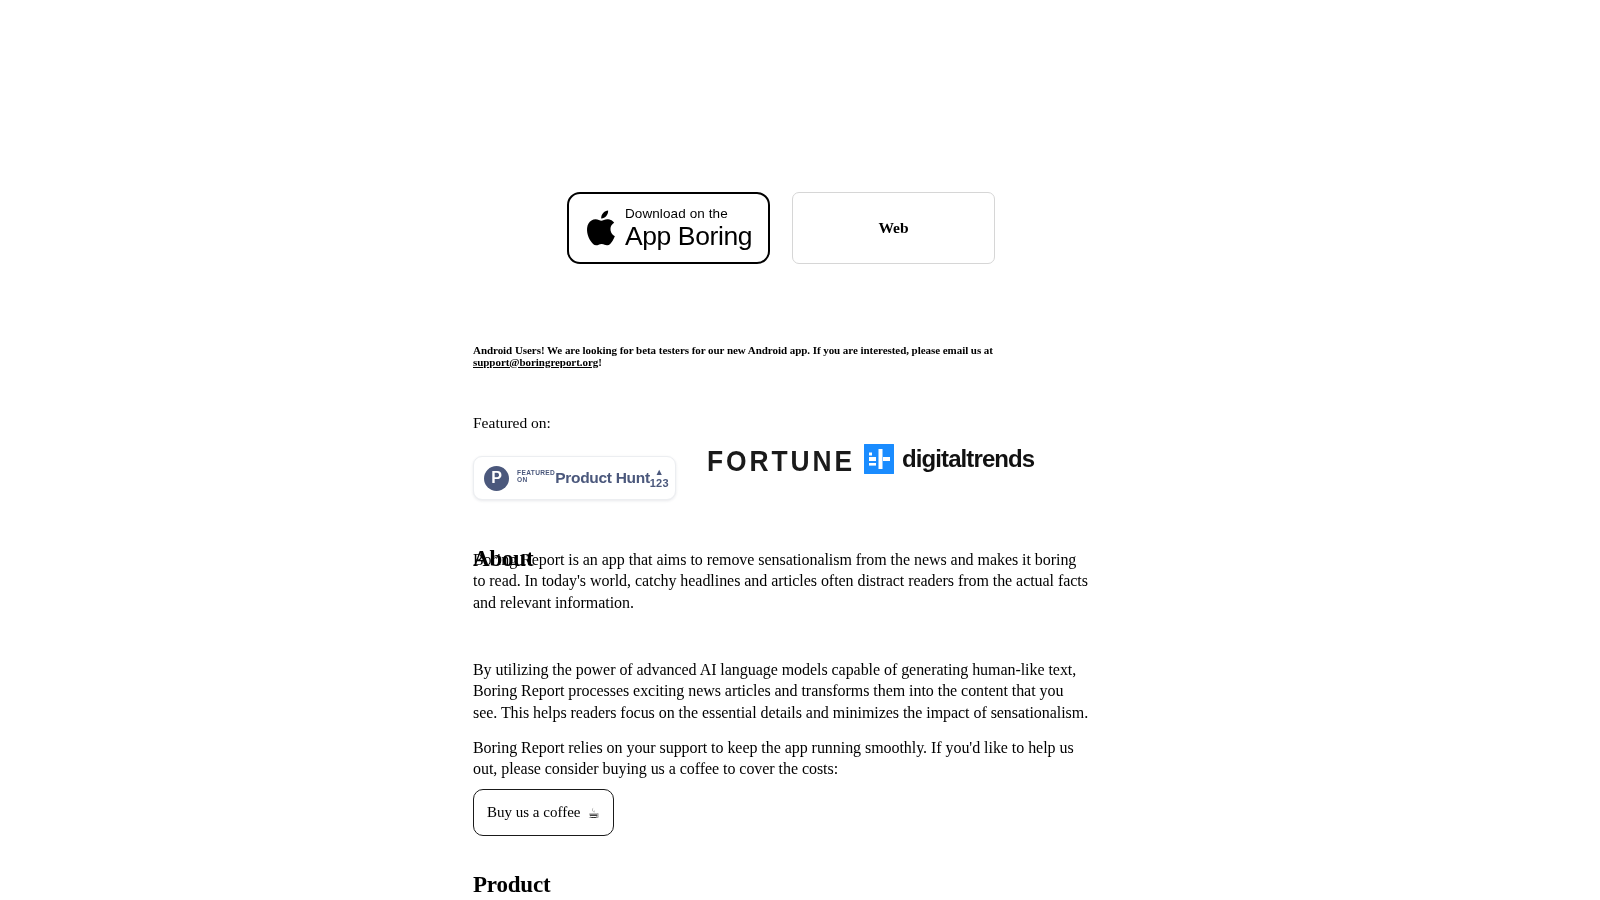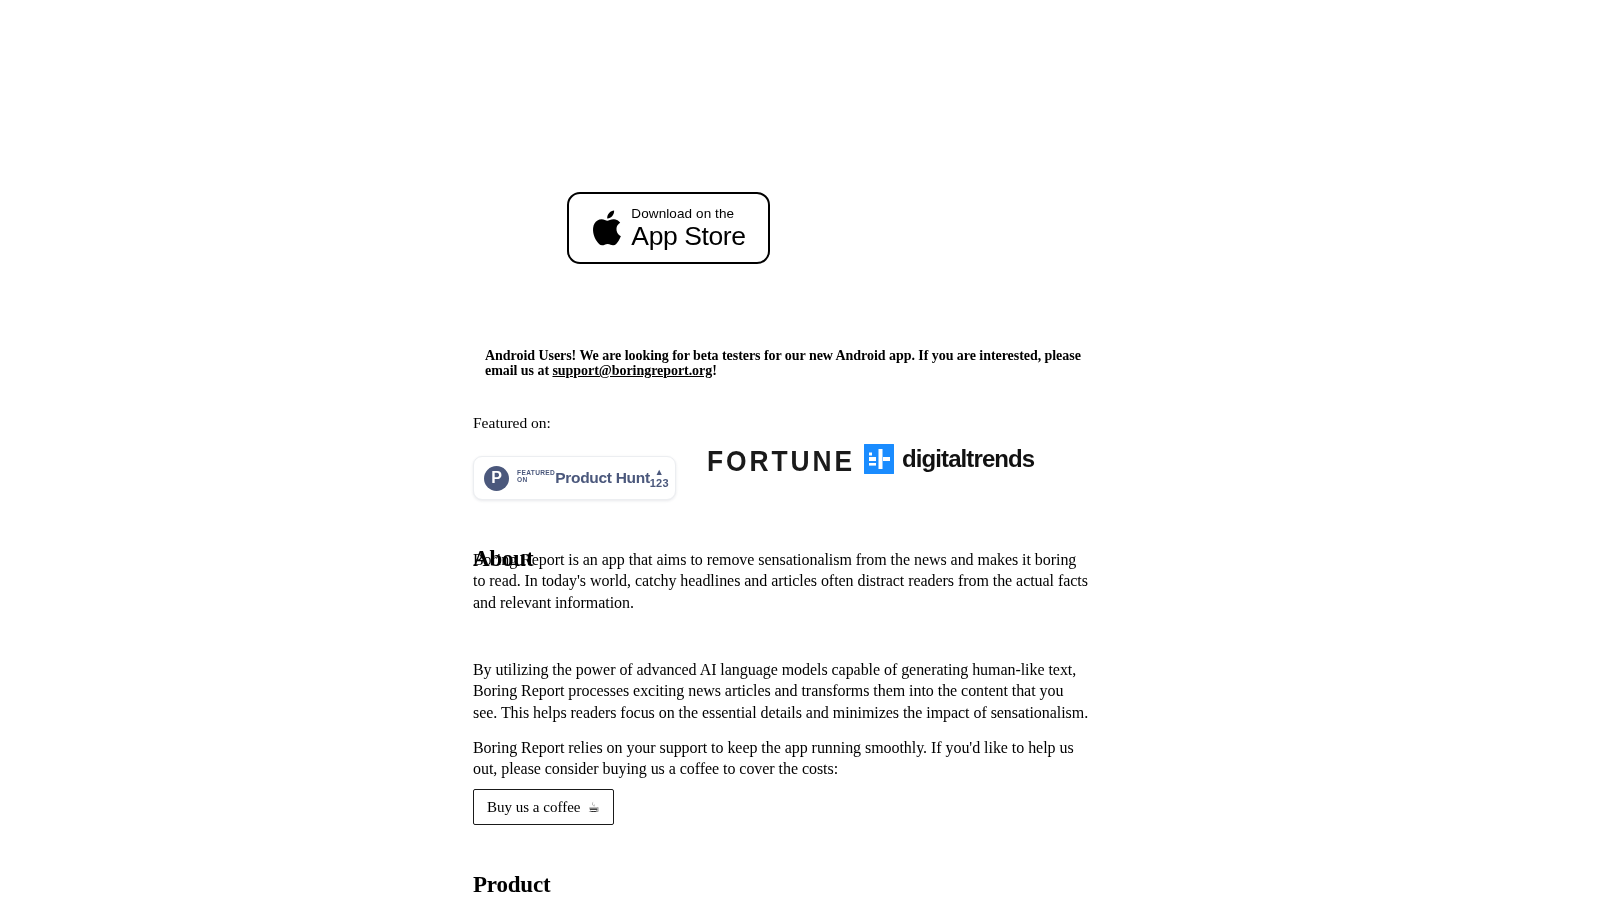--- a/index.html
+++ b/index.html
@@ -96,24 +96,23 @@
     color: #000000;
   }
 
   
   .android-notice {
     position: absolute;
     left: 0;
     top: 334px;
     width: 614px;
     font-weight: bold;
-    font-size: 14px;
+    font-size: 11px;
     line-height: 1.08;
     letter-spacing: -0.05px;
-    margin-left: 12px;
   }
   .android-notice a {
     color: #000000;
     text-decoration: underline;
   }
 
   
   .featured-label {
     position: absolute;
     left: 0;
@@ -258,24 +257,24 @@
     letter-spacing: -0.05px;
   }
   #about-p1 { top: 533px; }
   #about-p2 { top: 643px; }
   #about-p3 { top: 721px; }
 
   .coffee-button {
     position: absolute;
     left: 0;
     top: 789px;
-    height: 36px;
+    height: 47px;
     padding: 0 13px;
     border: 1.5px solid #1a1a1a;
-    border-radius: 2px;
+    border-radius: 10px;
     background: #ffffff;
     display: inline-flex;
     align-items: center;
     gap: 7px;
     box-sizing: border-box;
     cursor: pointer;
     font-size: 15px;
     color: #000000;
   }
   .coffee-glyph {
@@ -294,24 +293,27 @@
 
     <div class="store-row">
 
       <div class="appstore-badge">
         <svg class="apple-logo" viewBox="0 0 26 32" aria-hidden="true">
           <path fill="#000000" d="M21.4 16.9c0-3.6 2.9-5.3 3.1-5.4-1.7-2.5-4.3-2.8-5.3-2.9-2.2-.2-4.4 1.3-5.5 1.3-1.1 0-2.9-1.3-4.8-1.3-2.5 0-4.8 1.4-6 3.6-2.6 4.5-.7 11.1 1.8 14.7 1.2 1.8 2.7 3.7 4.6 3.7 1.8-.1 2.5-1.2 4.7-1.2 2.2 0 2.8 1.2 4.7 1.1 1.9 0 3.2-1.8 4.4-3.6 1.4-2 1.9-4 2-4.1-.1 0-3.8-1.5-3.7-5.9z"></path>
           <path fill="#000000" d="M17.9 5.9c1-1.2 1.7-2.9 1.5-4.6-1.4.1-3.2 1-4.3 2.2-.9 1-1.7 2.8-1.5 4.4 1.6.1 3.2-.8 4.3-2z"></path>
         </svg>
         <span class="appstore-text">
           <span class="appstore-small">Download on the</span>
-          <span class="appstore-big">App Store</span>
+          <span class="appstore-big">App Boring</span>
         </span>
       </div>
 
+      <div class="web-button">
+        <span>Web</span>
+      </div>
     </div>
 
     <p class="android-notice">
       <span>Android Users! We are looking for beta testers for our new Android app. If you are interested, please email us at </span><a href="#">support@boringreport.org</a><span>!</span>
     </p>
 
     <div class="featured-label">Featured on:</div>
 
     <div class="logo-row">
 

